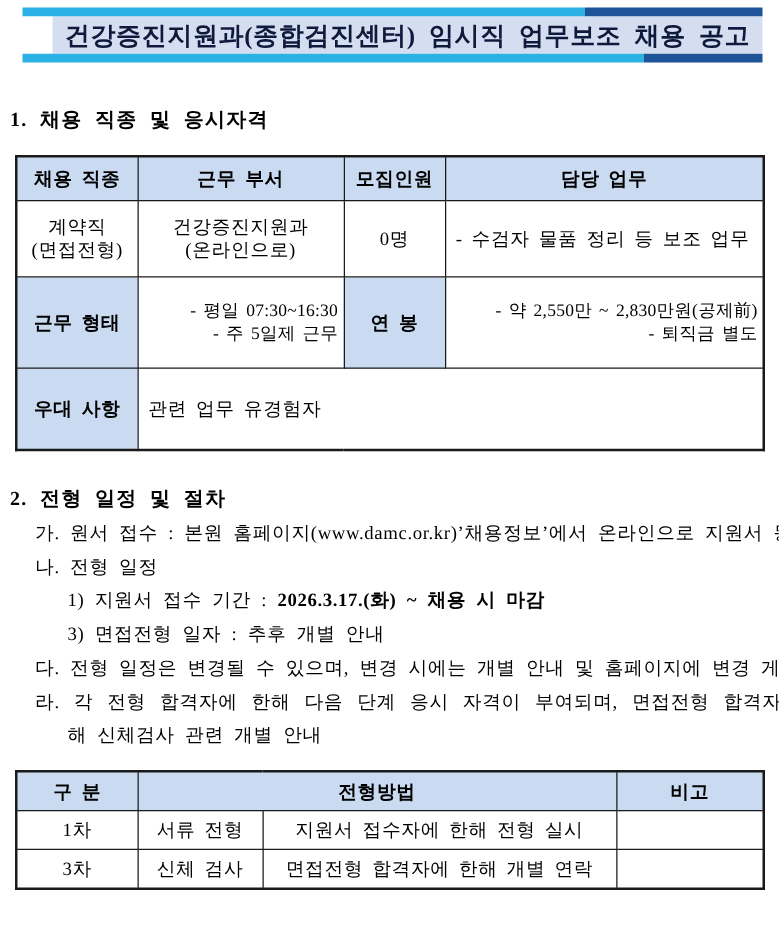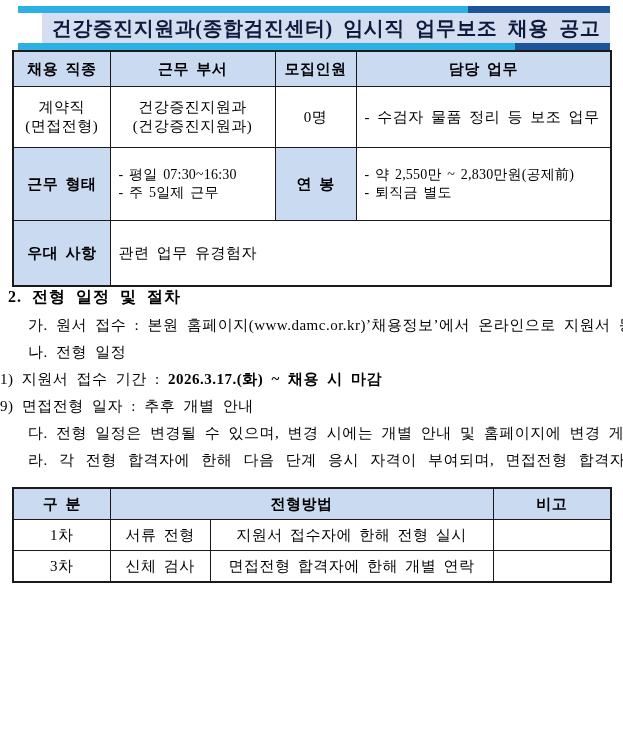--- a/index.html
+++ b/index.html
@@ -38,54 +38,54 @@
     letter-spacing: 0.5px; word-spacing: 5px; white-space: nowrap;
   }
 
   
   .sec-heading {
     margin: 0; padding: 0 0 0 8px;
     font-weight: bold; font-size: 16px;
     letter-spacing: 1px; word-spacing: 5px;
   }
   .h1 { margin-top: 36px; }
-  .h2 { }
+  .h2 { margin-top: 28px; }
 
   
   table {
     border-collapse: collapse;
     table-layout: fixed;
     width: 598px;
     margin-left: 12px;
     font-size: 15px;
     letter-spacing: 0.5px;
     word-spacing: 3px;
   }
   table, .tbl-outer { border: 2px solid var(--border); }
   td { border: 1px solid var(--border); text-align: center; padding: 2px 4px; }
   .cell-blue { background: var(--cellblue); font-weight: bold; }
   .left { text-align: left; padding-left: 8px; }
-  .t1 { }
+  .t1 { margin-top: 17px; }
   .t1 .r-head td { height: 30px; }
   .t1 .r1 td { height: 56px; }
   .t1 .r2 td { height: 68px; }
   .t1 .r3 td { height: 60px; font-family: Liberation Serif, serif; }
-  .small { font-size: 14px; letter-spacing: 0.2px; word-spacing: 2px; white-space: nowrap; }
+  .small { font-size: 14px; letter-spacing: 0.2px; word-spacing: 2px; white-space: nowrap; text-align: right; }
   .t2 { margin-top: 13px; }
   .t2 td { height: 26px; margin-top: 25px; }
 
   
   .s2-lines { margin-top: 4px; }
   .line {
     font-size: 15px; line-height: 27px;
     letter-spacing: 0.5px; word-spacing: 4px;
     white-space: nowrap;
   }
   .ind1 { padding-left: 28px; }
-  .ind2 { }
+  .ind2 { padding-left: 54px; }
   .wide { word-spacing: 7px; }
   .bold { font-weight: bold; }
 </style>
 </head>
 <body>
 
 <div class="page">
 
   <div class="banner">
     <div class="banner-bar bar-top">
@@ -94,20 +94,21 @@
     </div>
     <div class="banner-band">
       <span class="banner-title">건강증진지원과(종합검진센터) 임시직 업무보조 채용 공고</span>
     </div>
     <div class="banner-bar bar-bottom">
       <div class="seg-cyan"></div>
       <div class="seg-navy"></div>
     </div>
   </div>
 
+  <p class="sec-heading h1">1. 채용 직종 및 응시자격</p>
 
   <table class="t1">
     <colgroup>
       <col style="width:97px">
         <col style="width:165px">
         <col style="width:81px">
         <col style="width:255px">
     </colgroup>
     <tbody>
         <tr class="r-head">
@@ -116,21 +117,21 @@
       <td class="cell-blue">모집인원</td>
       <td class="cell-blue">담당 업무</td>
     </tr>
     <tr class="r1">
       <td>
         <div>계약직</div>
         <div>(면접전형)</div>
       </td>
       <td>
         <div>건강증진지원과</div>
-        <div>(건강증진지원과)</div>
+        <div>(온라인으로)</div>
       </td>
       <td>0명</td>
       <td class="left">- 수검자 물품 정리 등 보조 업무</td>
     </tr>
     <tr class="r2">
       <td class="cell-blue">근무 형태</td>
       <td class="left small">
         <div>- 평일 07:30~16:30</div>
         <div>- 주 5일제 근무</div>
       </td>
@@ -146,23 +147,24 @@
     </tr>
   </tbody>
     </table>
 
   <p class="sec-heading h2">2. 전형 일정 및 절차</p>
 
   <div class="s2-lines">
     <div class="line ind1">가. 원서 접수 : 본원 홈페이지(www.damc.or.kr)’채용정보’에서 온라인으로 지원서 등록</div>
     <div class="line ind1">나. 전형 일정</div>
     <div class="line ind2"><span>1) 지원서 접수 기간 : </span><span class="bold">2026.3.17.(화) ~ 채용 시 마감</span></div>
-    <div class="line ind2">9) 면접전형 일자 : 추후 개별 안내</div>
+    <div class="line ind2">3) 면접전형 일자 : 추후 개별 안내</div>
     <div class="line ind1">다. 전형 일정은 변경될 수 있으며, 변경 시에는 개별 안내 및 홈페이지에 변경 게시</div>
     <div class="line ind1 wide">라. 각 전형 합격자에 한해 다음 단계 응시 자격이 부여되며, 면접전형 합격자에 한</div>
+    <div class="line ind2">해 신체검사 관련 개별 안내</div>
   </div>
 
   <table class="t2">
     <colgroup>
       <col style="width:97px">
         <col style="width:100px">
         <col style="width:283px">
         <col style="width:118px">
     </colgroup>
     <tbody>

